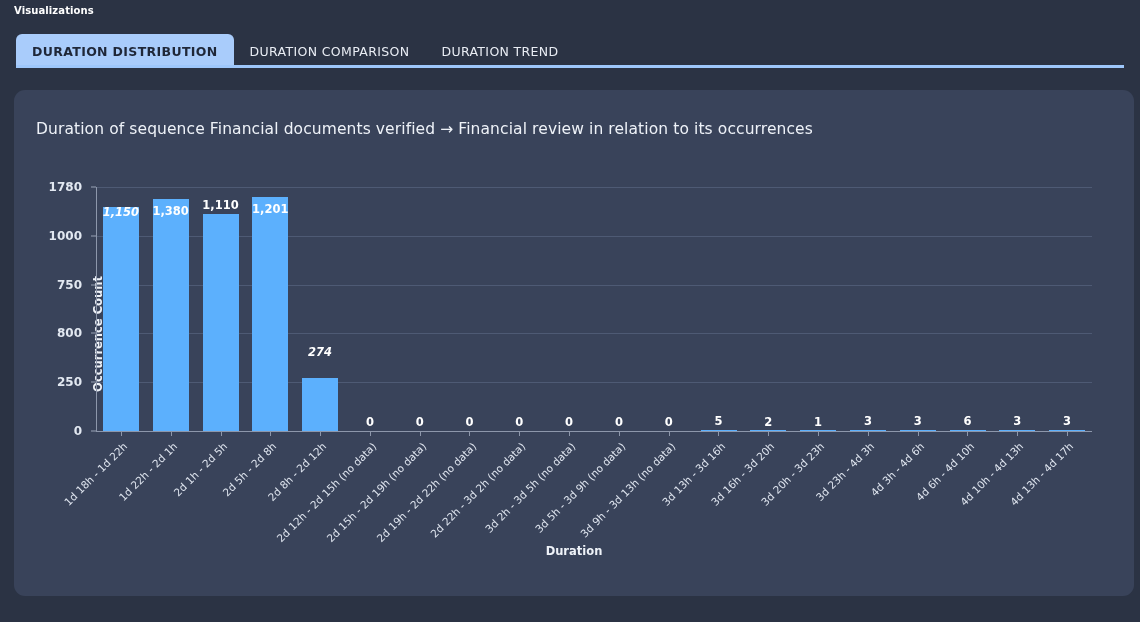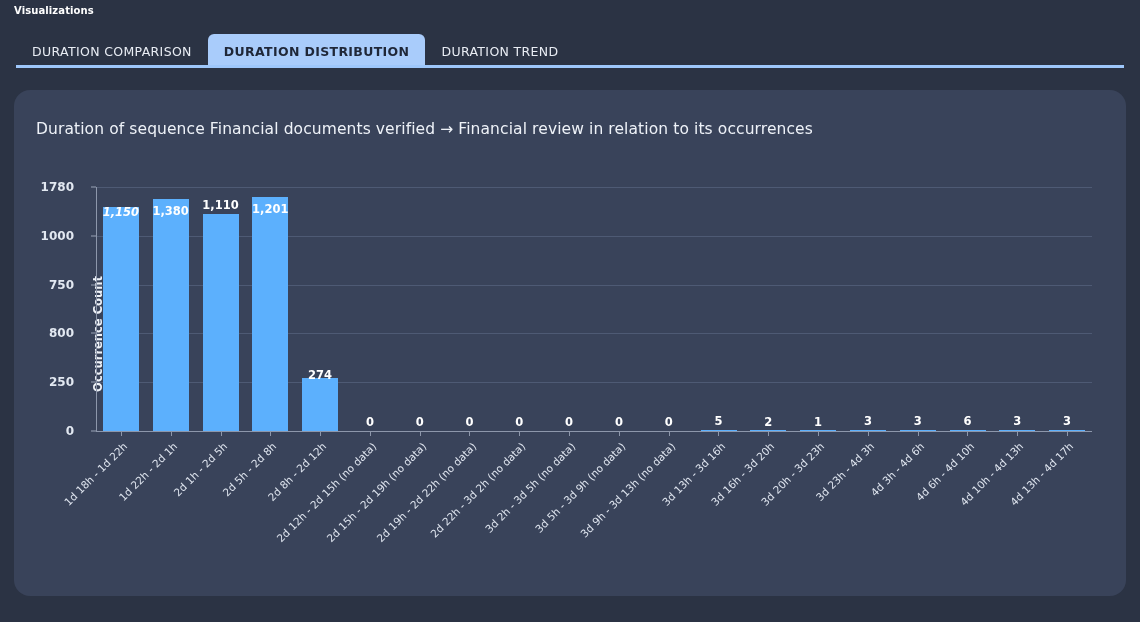--- a/index.html
+++ b/index.html
@@ -56,24 +56,24 @@
   .tab.active {
     background: #a9ccfb;
     color: #1f2738;
     font-weight: bold;
     border-radius: 6px 6px 0 0;
   }
 
   
   #chart-panel {
     position: relative;
-    margin: 22px 14px 0 14px;
+    margin: 22px 6px 0 14px;
     height: 506px;
     background: #39435a;
-    border-radius: 16px;
+    border-radius: 11px;
     padding-left: 36px;
   }
 
   #chart-title {
     position: absolute;
     left: 22px;
     top: 30px;
     font-size: 15.5px;
     color: #eef2f8;
     letter-spacing: 0.1px;
@@ -167,29 +167,30 @@
     transform: rotate(-45deg);
     text-align: right;
   }
 </style>
 </head>
 <body>
 
 <div id="page-title">Visualizations</div>
 
 <div id="tab-bar">
+    <button class="tab active">DURATION DISTRIBUTION</button>
     <button class="tab">DURATION COMPARISON</button>
-    <button class="tab active">DURATION DISTRIBUTION</button>
     <button class="tab">DURATION TREND</button>
   </div>
 
 <div id="chart-panel">
   <div id="chart-title">Duration of sequence Financial documents verified → Financial review in relation to its occurrences</div>
   <div id="plot-wrap">
     <div id="y-axis-title">Occurrence Count</div>
+    <div id="x-axis-title">Duration</div>
   <div class="ytick-mark" style="left: 77px; top: 341px;"></div>
       <div class="ytick" style="right: 1052px; top: 341px;">0</div>
       <div class="gridline" style="left: 82px; width: 996px; top: 292.2px;"></div>
       <div class="ytick-mark" style="left: 77px; top: 292.2px;"></div>
       <div class="ytick" style="right: 1052px; top: 292.2px;">250</div>
       <div class="gridline" style="left: 82px; width: 996px; top: 243.4px;"></div>
       <div class="ytick-mark" style="left: 77px; top: 243.4px;"></div>
       <div class="ytick" style="right: 1052px; top: 243.4px;">800</div>
       <div class="gridline" style="left: 82px; width: 996px; top: 194.6px;"></div>
       <div class="ytick-mark" style="left: 77px; top: 194.6px;"></div>
@@ -212,21 +213,21 @@
       <div class="xlabel" style="left: -43.3px; top: 350px; width: 200px;">1d 22h - 2d 1h</div>
       <div class="bar" style="left: 188.5px; width: 36px; height: 216.672px; top: 124.328px; bottom: auto;"></div>
       <div class="bar-label" style="left: 176.5px; width: 60px; top: 108.328px;">1,110</div>
       <div class="xtick-mark" style="left: 207px; top: 342px;"></div>
       <div class="xlabel" style="left: 6.5px; top: 350px; width: 200px;">2d 1h - 2d 5h</div>
       <div class="bar" style="left: 238.3px; width: 36px; height: 234.435px; top: 106.565px; bottom: auto;"></div>
       <div class="bar-label" style="left: 226.3px; width: 60px; top: 111.565px;">1,201</div>
       <div class="xtick-mark" style="left: 256px; top: 342px;"></div>
       <div class="xlabel" style="left: 56.3px; top: 350px; width: 200px;">2d 5h - 2d 8h</div>
       <div class="bar" style="left: 288.1px; width: 36px; height: 53.4848px; top: 287.515px; bottom: auto;"></div>
-      <div class="bar-label" style="left: 276.1px; width: 60px; top: 278px;">274</div>
+      <div class="bar-label" style="left: 276.1px; width: 60px; top: 255px; font-style: italic;">274</div>
       <div class="xtick-mark" style="left: 306px; top: 342px;"></div>
       <div class="xlabel" style="left: 106.1px; top: 350px; width: 200px;">2d 8h - 2d 12h</div>
       <div class="bar-label" style="left: 325.9px; width: 60px; top: 325px;">0</div>
       <div class="xtick-mark" style="left: 356px; top: 342px;"></div>
       <div class="xlabel" style="left: 155.9px; top: 350px; width: 200px;">2d 12h - 2d 15h (no data)</div>
       <div class="bar-label" style="left: 375.7px; width: 60px; top: 325px;">0</div>
       <div class="xtick-mark" style="left: 406px; top: 342px;"></div>
       <div class="xlabel" style="left: 205.7px; top: 350px; width: 200px;">2d 15h - 2d 19h (no data)</div>
       <div class="bar-label" style="left: 425.5px; width: 60px; top: 325px;">0</div>
       <div class="xtick-mark" style="left: 455px; top: 342px;"></div>

